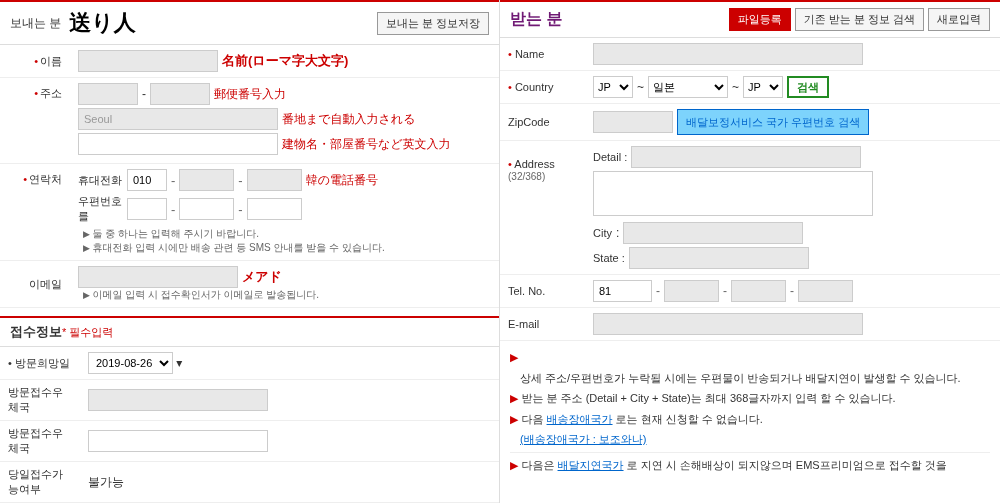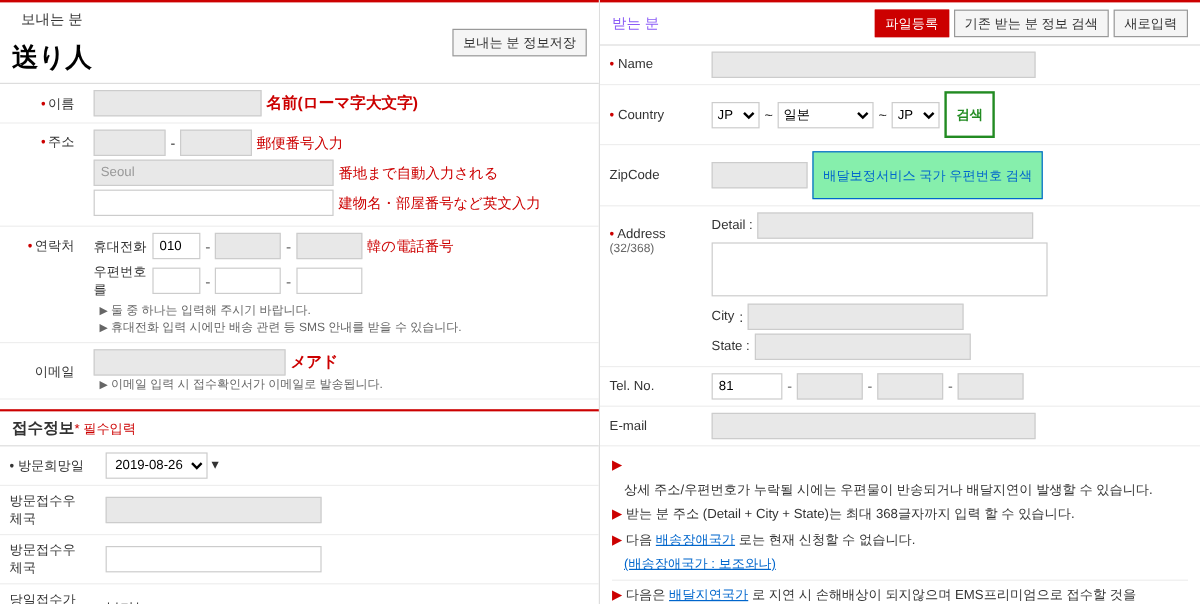--- a/index.html
+++ b/index.html
@@ -10,34 +10,34 @@
     
     .left-panel { width: 500px; border-right: 1px solid #ddd; padding: 0; }
     .right-panel { width: 500px; padding: 0; }
     
     
     .section-header {
       display: flex; align-items: center; justify-content: space-between;
       padding: 6px 10px; background: #fff; border-bottom: 1px solid #ddd;
       border-top: 2px solid #cc0000;
     }
-    .section-header-title { display: flex; align-items: center; gap: 8px; flex-direction: column; }
+    .section-header-title { display: flex; align-items: center; gap: 8px; }
     .section-title-small { font-size: 12px; color: #333; }
     .section-title-large { font-size: 22px; font-weight: bold; color: #000; }
     .section-header-btn { 
       font-size: 11px; border: 1px solid #999; background: #f5f5f5; 
       padding: 3px 8px; cursor: pointer; color: #333;
     }
     
     .right-section-header {
       display: flex; align-items: center; justify-content: space-between;
       padding: 6px 10px; background: #fff; border-bottom: 1px solid #ddd;
       border-top: 2px solid #cc0000;
     }
-    .right-section-title { font-size: 12px; color: #8b5cf6; font-weight: normal; }
+    .right-section-title { font-size: 16px; color: #701a75; font-weight: bold; }
     .right-header-btns { display: flex; gap: 4px; }
     .right-header-btn {
       font-size: 11px; border: 1px solid #999; background: #f5f5f5;
       padding: 3px 8px; cursor: pointer; color: #333;
     }
     .right-header-btn.active { background: #cc0000; color: #fff; border-color: #cc0000; }
     
     
     .form-table { width: 100%; border-collapse: collapse; }
     .form-table tr { border-bottom: 1px solid #eee; }
@@ -84,30 +84,30 @@
     
     .right-form-table { width: 100%; border-collapse: collapse; }
     .right-form-table tr { border-bottom: 1px solid #eee; }
     .right-form-table td { padding: 5px 8px; vertical-align: middle; }
     .right-label-cell { width: 85px; font-size: 11px; color: #333; vertical-align: top; padding-top: 7px; }
     .right-required-dot { color: #cc0000; }
     
     .country-row { display: flex; align-items: center; gap: 4px; }
     .country-select { height: 22px; font-size: 11px; border: 1px solid #ccc; }
     .search-btn { 
-      height: 39px; padding: 0 8px; font-size: 11px; 
+      height: 22px; padding: 0 8px; font-size: 11px; 
       background: #fff; border: 2px solid #228b22; color: #228b22; 
       cursor: pointer; font-weight: bold;
     }
     
     .zipcode-row { display: flex; align-items: center; gap: 4px; }
     .zipcode-link { 
       font-size: 11px; border: 1px solid #0066cc; color: #0066cc; 
-      background: #86efac; padding: 2px 8px; cursor: pointer; text-decoration: none;
-      height: 40px; display: flex; align-items: center;
+      background: #7dd3fc; padding: 2px 8px; cursor: pointer; text-decoration: none;
+      height: 26px; display: flex; align-items: center;
     }
     
     .detail-textarea { 
       width: 280px; height: 45px; border: 1px solid #ccc; 
       font-size: 11px; padding: 3px; resize: none; 
     }
     
     .tel-row { display: flex; align-items: center; gap: 4px; }
     .tel-sep { color: #666; }
     .note-red { color: #cc0000; }

